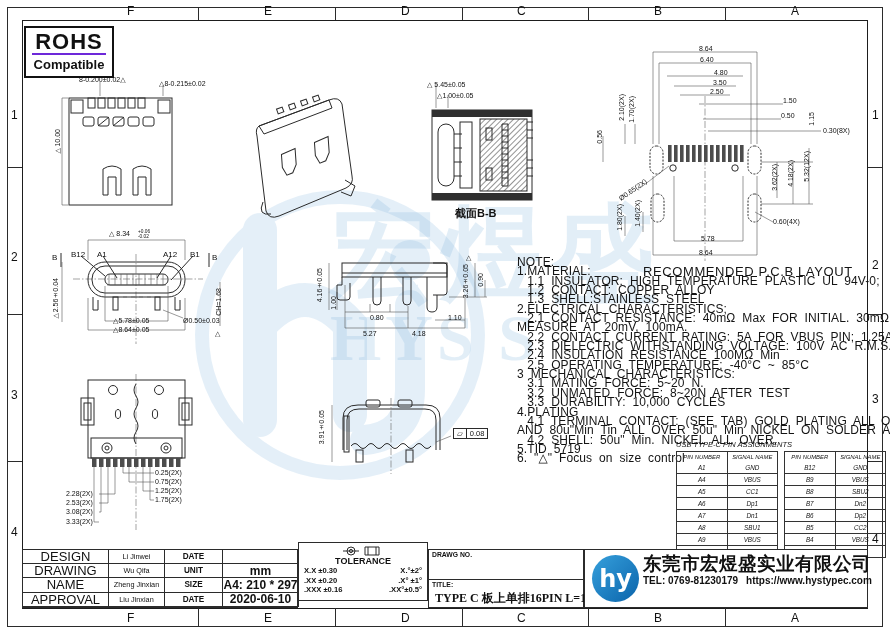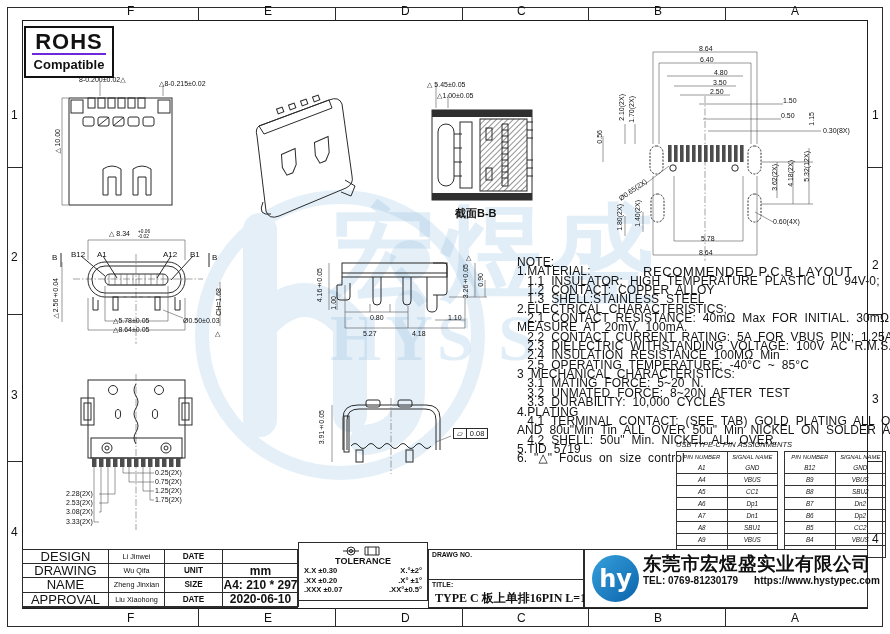--- a/index.html
+++ b/index.html
@@ -60,21 +60,21 @@
   .title-val{position:absolute;left:6px;top:10px;font-family:"Liberation Serif",serif;
              font-size:12px;font-weight:700;white-space:nowrap}
   .comp{left:584px;top:549px;width:284px;height:59px}
   .logo{position:absolute;left:7px;top:5px;width:47px;height:47px;border-radius:50%;
         background:linear-gradient(135deg,#36a0dc,#0b64ab);display:flex;align-items:center;justify-content:center}
   .logo span{color:#fff;font-size:24px;font-weight:900;font-family:"DejaVu Sans",sans-serif}
   .comp-txt{position:absolute;left:58px;top:3px;width:224px}
   .comp-cn{font-size:18.5px;font-weight:900;line-height:21px;white-space:nowrap;letter-spacing:.5px}
   .comp-en{font-size:11.5px;font-weight:700;line-height:14px;white-space:nowrap}
   .comp-tel{font-size:10px;font-weight:700;line-height:13px;white-space:nowrap}
-  .comp-tel .url{margin-left:16px}
+  .comp-tel .url{margin-left:8px}
   
   .sec-label{position:absolute;font-size:11px;font-weight:700}
   .pcb-label{position:absolute;font-size:13px;letter-spacing:.6px;color:#141414}
   
   .wm{position:absolute;pointer-events:none;color:#7fb4dd;font-weight:900}
   
   .flat{position:absolute;display:flex;border:1px solid #2b2b2b;font-size:7.5px;line-height:9px;background:#fff}
   .flat span{padding:0 3px;display:block}
   .flat span:first-child{border-right:1px solid #2b2b2b}
   .stk{display:inline-flex;flex-direction:column;font-size:4.8px;line-height:5px;vertical-align:2px}
@@ -574,21 +574,21 @@
     <div class="val"></div>
     <div class="lab">DRAWING</div>
     <div class="nam">Wu Qifa</div>
     <div class="fld">UNIT</div>
     <div class="val">mm</div>
     <div class="lab">NAME</div>
     <div class="nam">Zheng Jinxian</div>
     <div class="fld">SIZE</div>
     <div class="val">A4: 210 * 297</div>
     <div class="lab">APPROVAL</div>
-    <div class="nam">Liu Xiaohong</div>
+    <div class="nam">Liu Jinxian</div>
     <div class="fld">DATE</div>
     <div class="val">2020-06-10</div>
   </div>
 
   <div class="tb-box tol">
     <div style="text-align:center;height:12px">
       <svg width="40" height="12" viewBox="0 0 40 12">
         <circle cx="8" cy="6" r="4" class="ln"></circle>
           <circle cx="8" cy="6" r="1.6" class="ln"></circle>
         <line x1="0" y1="6" x2="16" y2="6" class="ln"></line>
@@ -598,21 +598,21 @@
     <div class="tol-title">TOLERANCE</div>
     <div class="tol-row">
         <span>X.X   ±0.30</span>
         <span>X.°±2°</span>
       </div>
     <div class="tol-row">
         <span>.XX   ±0.20</span>
         <span>.X° ±1°</span>
       </div>
     <div class="tol-row">
-        <span>.XXX  ±0.07</span>
+        <span>.XXX  ±0.16</span>
         <span>.XX°±0.5°</span>
       </div>
   </div>
 
   <div class="tb-box dno">
     <div class="half">
       <span class="slab">DRAWG NO.</span>
     </div>
     <div class="half">
       <span class="slab">TITLE:</span>

